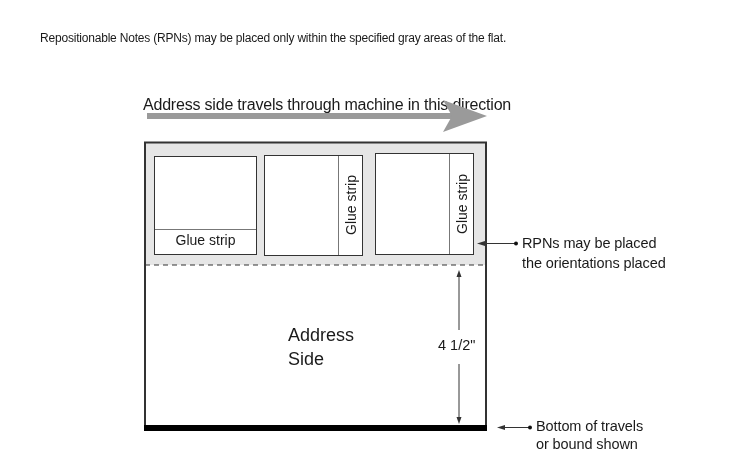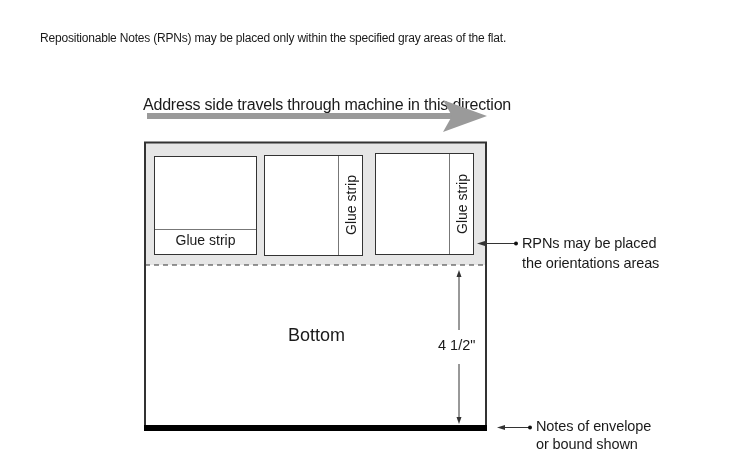--- a/index.html
+++ b/index.html
@@ -71,26 +71,27 @@
     <polygon points="497,427.5 505,425 505,430" fill="#333"></polygon>
     <circle cx="530" cy="427.5" r="2" fill="#111"></circle>
   </g>
 </svg>
 
 <div class="abs glue-h" style="left:155px; top:232px; width:101px; text-align:center;">Glue strip</div>
 <div class="abs glue-v" style="left:311px; top:196px; width:80px; height:18px; text-align:center; line-height:18px;">Glue strip</div>
 <div class="abs glue-v" style="left:422px; top:195px; width:80px; height:18px; text-align:center; line-height:18px;">Glue strip</div>
 
 <div class="abs addr" style="left:288px; top:323px;">
-  <div>Bottom</div>
+  <div>Address</div>
+  <div>Side</div>
 </div>
 
 <div class="abs dim" style="left:437px; top:337px;">4 1/2"</div>
 
 <div class="abs note" style="left:522px; top:233px;">
   <div>RPNs may be placed</div>
-  <div>the orientations areas</div>
+  <div>the orientations placed</div>
 </div>
 
 <div class="abs note" style="left:536px; top:417px; line-height:18px;">
-  <div>Notes of envelope</div>
+  <div>Bottom of travels</div>
   <div>or bound shown</div>
 </div>
 
 </body></html>

